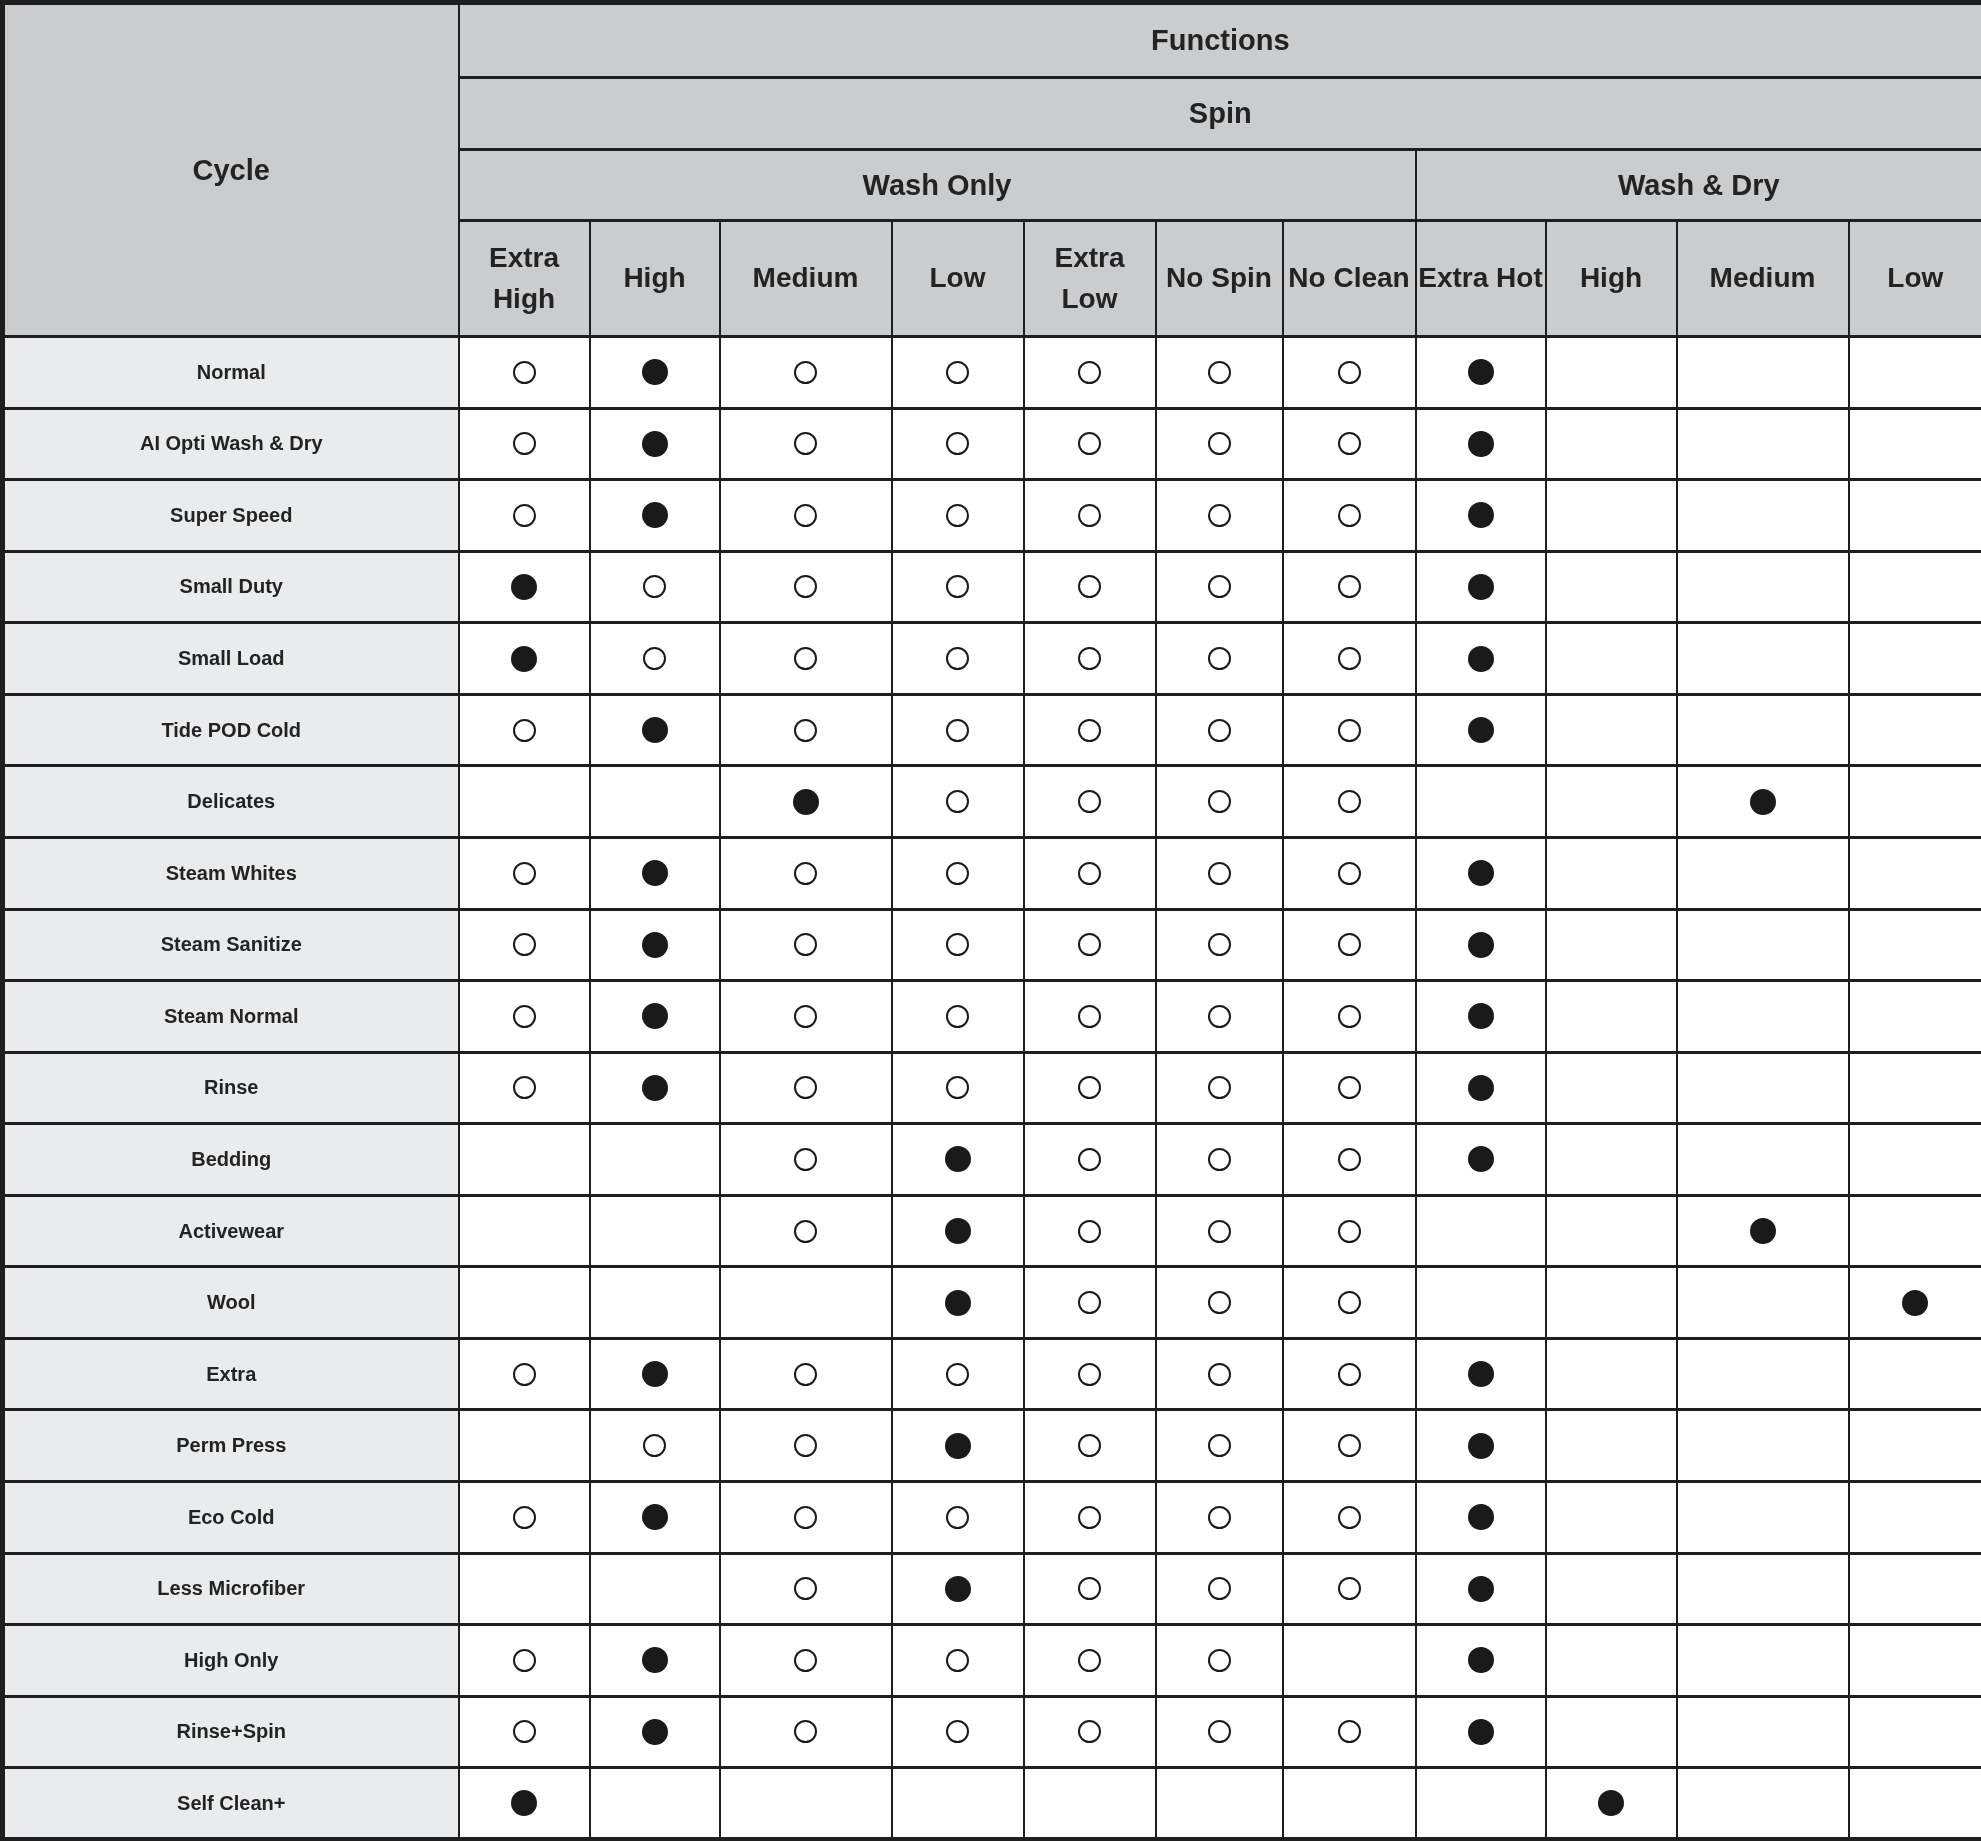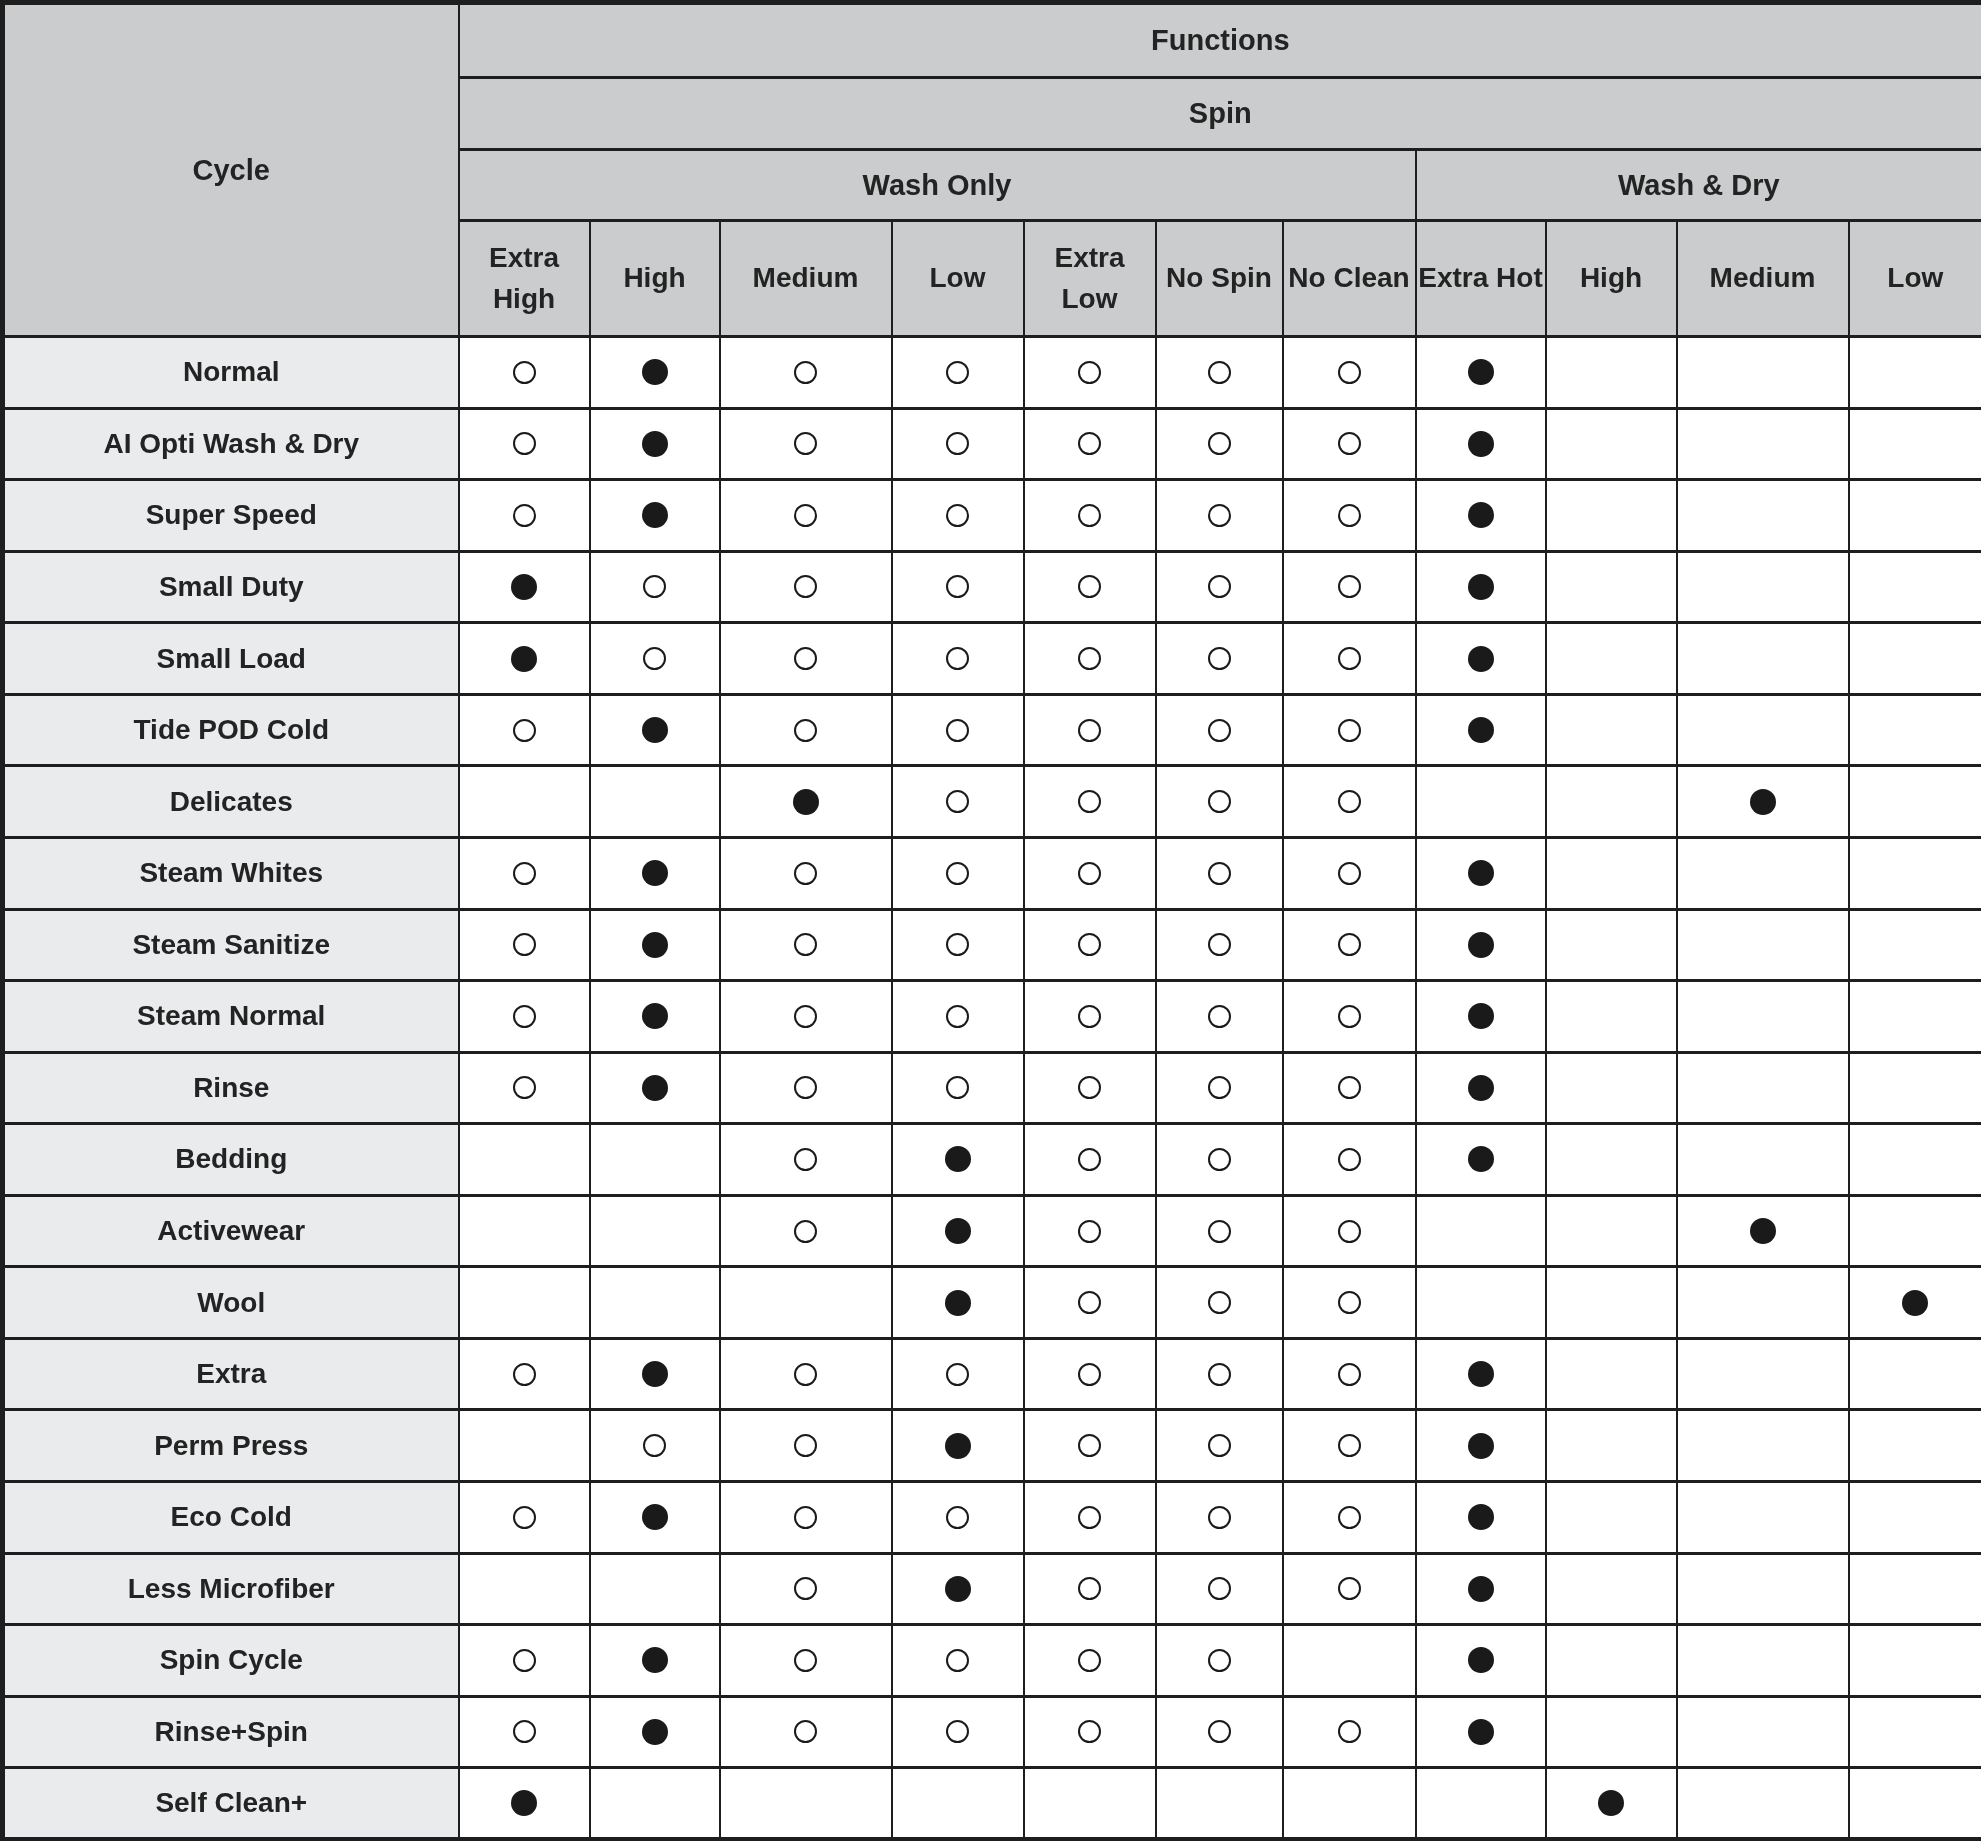--- a/index.html
+++ b/index.html
@@ -38,21 +38,21 @@
   }
   th.col-hdr {
     background: #cbcccd;
     font-size: 28px;
     font-weight: 700;
     line-height: 1.45;
     padding: 5.4px 9px;
   }
   td.row-label {
     background: #eaebec;
-    font-size: 28px;
+    font-size: 20px;
     font-weight: 700;
   }
   td.dot-cell {
     background: #ffffff;
   }
   .dot {
     display: inline-block;
     vertical-align: middle;
     border-radius: 50%;
   }
@@ -364,21 +364,21 @@
         <td class="dot-cell"><span class="dot dot-filled"></span></td>
         <td class="dot-cell"><span class="dot dot-open"></span></td>
         <td class="dot-cell"><span class="dot dot-open"></span></td>
         <td class="dot-cell"><span class="dot dot-open"></span></td>
         <td class="dot-cell"><span class="dot dot-filled"></span></td>
         <td class="dot-cell"></td>
         <td class="dot-cell"></td>
         <td class="dot-cell"></td>
       </tr>
       <tr>
-        <td class="row-label">Spin Cycle</td>
+        <td class="row-label">High Only</td>
         <td class="dot-cell"><span class="dot dot-open"></span></td>
         <td class="dot-cell"><span class="dot dot-filled"></span></td>
         <td class="dot-cell"><span class="dot dot-open"></span></td>
         <td class="dot-cell"><span class="dot dot-open"></span></td>
         <td class="dot-cell"><span class="dot dot-open"></span></td>
         <td class="dot-cell"><span class="dot dot-open"></span></td>
         <td class="dot-cell"></td>
         <td class="dot-cell"><span class="dot dot-filled"></span></td>
         <td class="dot-cell"></td>
         <td class="dot-cell"></td>

